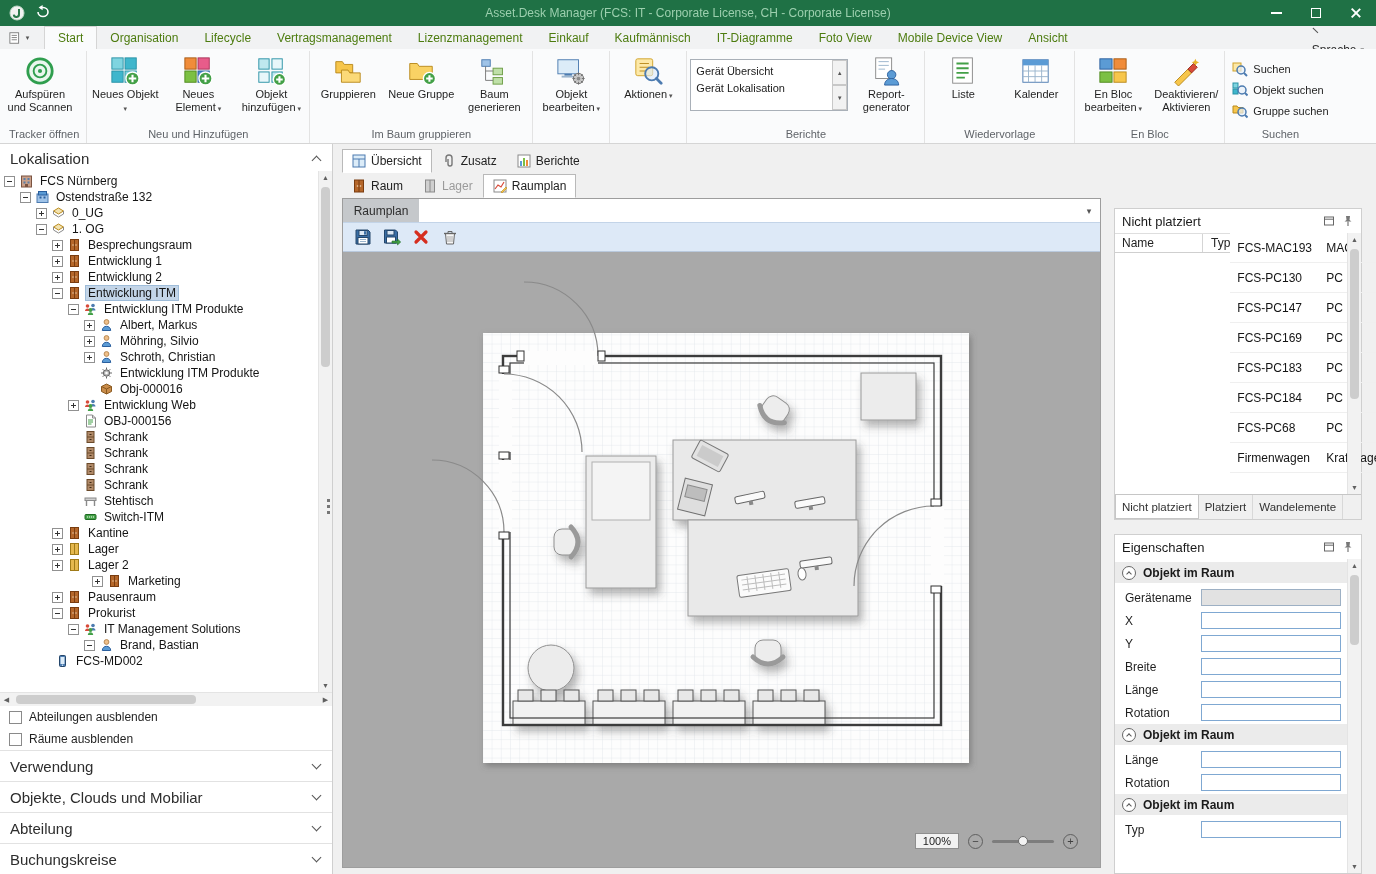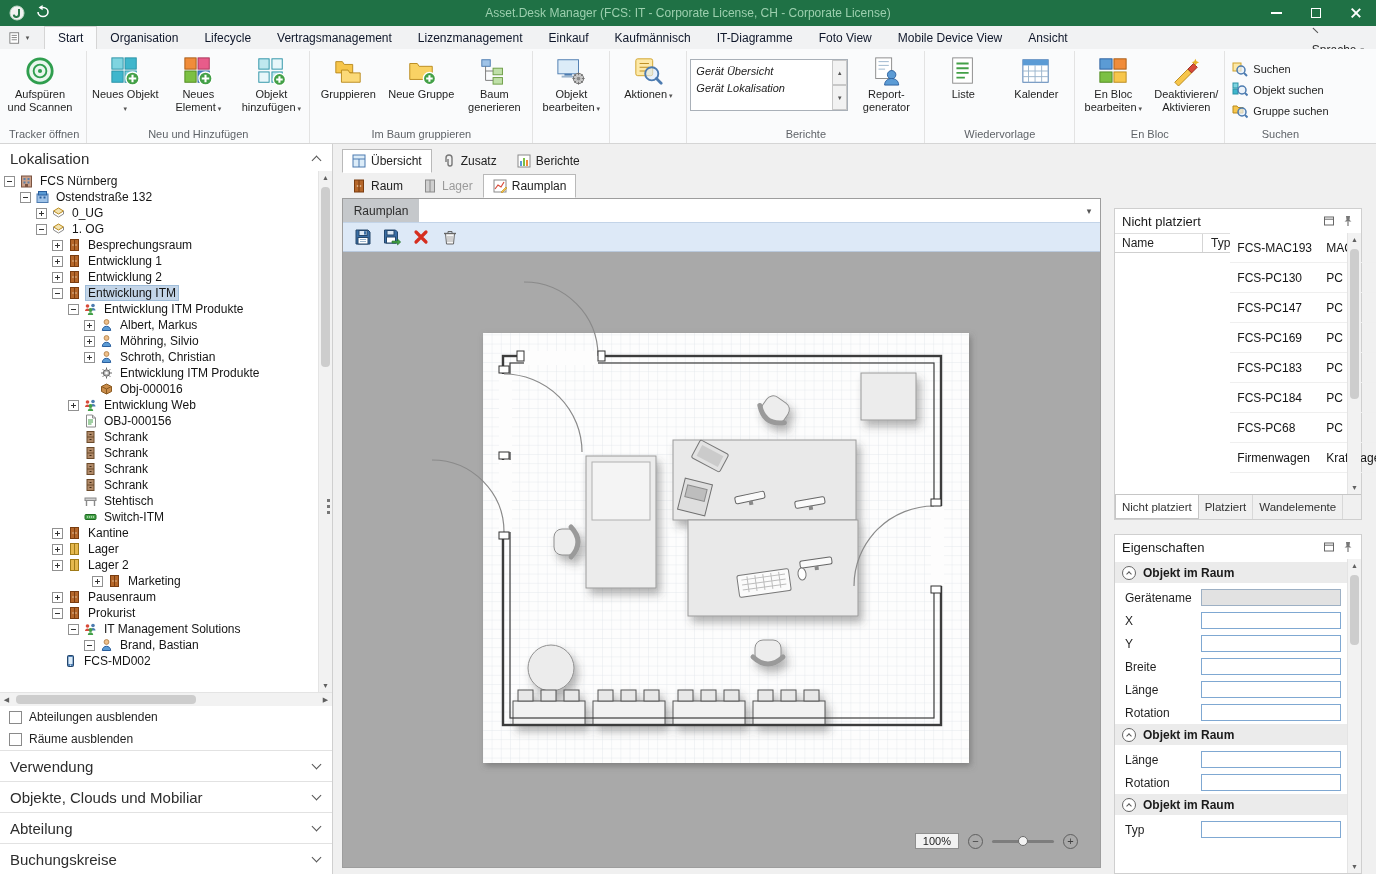--- a/index.html
+++ b/index.html
@@ -16,21 +16,21 @@
 .wmin{width:11px;height:2px;background:#fff;display:inline-block;}
 .wmax{width:10px;height:10px;border:1.5px solid #fff;display:inline-block;}
 .wclose{position:relative;width:12px;height:12px;display:inline-block;}
 .wclose:before,.wclose:after{content:"";position:absolute;left:5px;top:0;width:1.6px;height:12px;background:#fff;}
 .wclose:before{transform:rotate(45deg);}.wclose:after{transform:rotate(-45deg);}
 
 .ribbon-tabrow{height:23px;background:#f1f2f3;display:flex;align-items:stretch;flex:none;}
 .file-btn{width:38px;display:flex;align-items:center;justify-content:center;gap:3px;}
 .file-btn svg{width:14px;height:14px;}
 .rtabs{display:flex;align-items:stretch;margin-left:6px;}
-.rtab{padding:0 13px;font-size:12px;color:#0f172a;display:flex;align-items:center;cursor:default;}
+.rtab{padding:0 13px;font-size:12px;color:#4d7c0f;display:flex;align-items:center;cursor:default;}
 .rtab.sel{background:#fafbfc;border:1px solid #d5d5d5;border-bottom:none;}
 .rtab-right{margin-left:auto;display:flex;align-items:flex-start;gap:12px;padding-right:12px;font-size:12px;color:#2e2e2e;flex-direction:column;}
 .rr-item{display:flex;align-items:center;gap:4px;}
 .dcaret{font-size:7px;color:#555;}
 .chev{display:inline-block;width:7px;height:7px;border-right:1.6px solid #555;border-bottom:1.6px solid #555;transform:rotate(45deg);}
 .chev.up{transform:rotate(-135deg);margin-top:4px;}
 .chev.sm{width:4px;height:4px;border-width:1.3px;margin-top:2px;}
 .help-circle{width:15px;height:15px;border-radius:50%;background:#3b78c3;color:#fff;font-size:10px;font-weight:bold;display:flex;align-items:center;justify-content:center;}
 
 .ribbon{height:95px;background:#fafbfc;border-bottom:1px solid #d5d5d5;display:flex;align-items:stretch;padding:2px 2px 0 2px;flex:none;}
@@ -40,21 +40,21 @@
 .rg-label{height:16px;text-align:center;font-size:11px;color:#5f6368;line-height:14px;white-space:nowrap;padding:0 4px;}
 .rbtn{width:70px;display:flex;flex-direction:column;align-items:center;font-size:11px;color:#1f1f1f;text-align:center;padding:3px 1px 0 1px;border-radius:2px;}
 .rbtn .ic32{width:30px;height:30px;margin-bottom:2px;flex:none;}
 .rbtn-label{line-height:1.15;overflow-wrap:anywhere;}
 .ic svg{width:100%;height:100%;display:block;}
 .ic{display:inline-block;}
 .ic16{width:16px;height:16px;flex:none;}
 .ic14{width:14px;height:14px;flex:none;}
 .report-list{width:158px;height:52px;background:#fff;border:1px solid #a9b0b8;display:flex;margin-top:6px;}
 .report-items{flex:1;padding:3px 5px;font-size:11px;color:#222;}
-.report-item{height:17px;line-height:17px;white-space:nowrap;font-style:italic;}
+.report-item{height:17px;line-height:17px;white-space:nowrap;}
 .report-scroll{width:15px;display:flex;flex-direction:column;}
 .rsb{flex:1;display:flex;align-items:center;justify-content:center;font-size:6px;color:#555;border:1px solid #c8c8c8;background:#f2f2f2;}
 .stack{display:flex;flex-direction:column;gap:5px;padding:8px 4px 0 4px;}
 .stack-btn{display:flex;align-items:center;gap:5px;font-size:11px;color:#1f1f1f;white-space:nowrap;}
 
 .body{flex:1;display:flex;overflow:hidden;background:#f0f0f0;min-height:0;}
 .left{width:333px;background:#fff;border-right:1px solid #cfcfcf;display:flex;flex-direction:column;flex:none;position:relative;}
 .left:after{content:"";position:absolute;right:2px;top:355px;width:3px;height:3px;background:#777;box-shadow:0 6px 0 #777,0 12px 0 #777;}
 .lp-header{height:27px;display:flex;align-items:center;padding:2px 12px 0 10px;font-size:15px;color:#2d2d2d;flex:none;}
 .lp-header .chev{margin-left:auto;}
@@ -787,21 +787,21 @@
             <div class="tree-row" style="padding-left: 84px;">
               <span class="exp"></span>
               <span class="ic ti">
                 <svg viewBox="0 0 14 14">
                   <circle cx="7" cy="4" r="2.4" fill="#f0c08a" stroke="#b98a55"></circle>
                   <path d="M2.8 12.5c0-2.6 1.9-4.2 4.2-4.2s4.2 1.6 4.2 4.2z" fill="#5b9bd5" stroke="#2a5f9e"></path>
                 </svg>
               </span>
               <span class="tree-label">Brand, Bastian</span>
             </div>
-            <div class="tree-row" style="padding-left: 40px; margin-left: 8px;">
+            <div class="tree-row" style="padding-left: 40px;">
               <span class="exp-sp"></span>
               <span class="ic ti">
                 <svg viewBox="0 0 14 14">
                   <rect x="4" y="1.5" width="6" height="11" rx="1" fill="#4c7bb0" stroke="#24466b"></rect>
                   <rect x="5" y="3" width="4" height="7" fill="#dcecf8"></rect>
                   <circle cx="7" cy="11.3" r="0.7" fill="#dcecf8"></circle>
                 </svg>
               </span>
               <span class="tree-label">FCS-MD002</span>
             </div>

